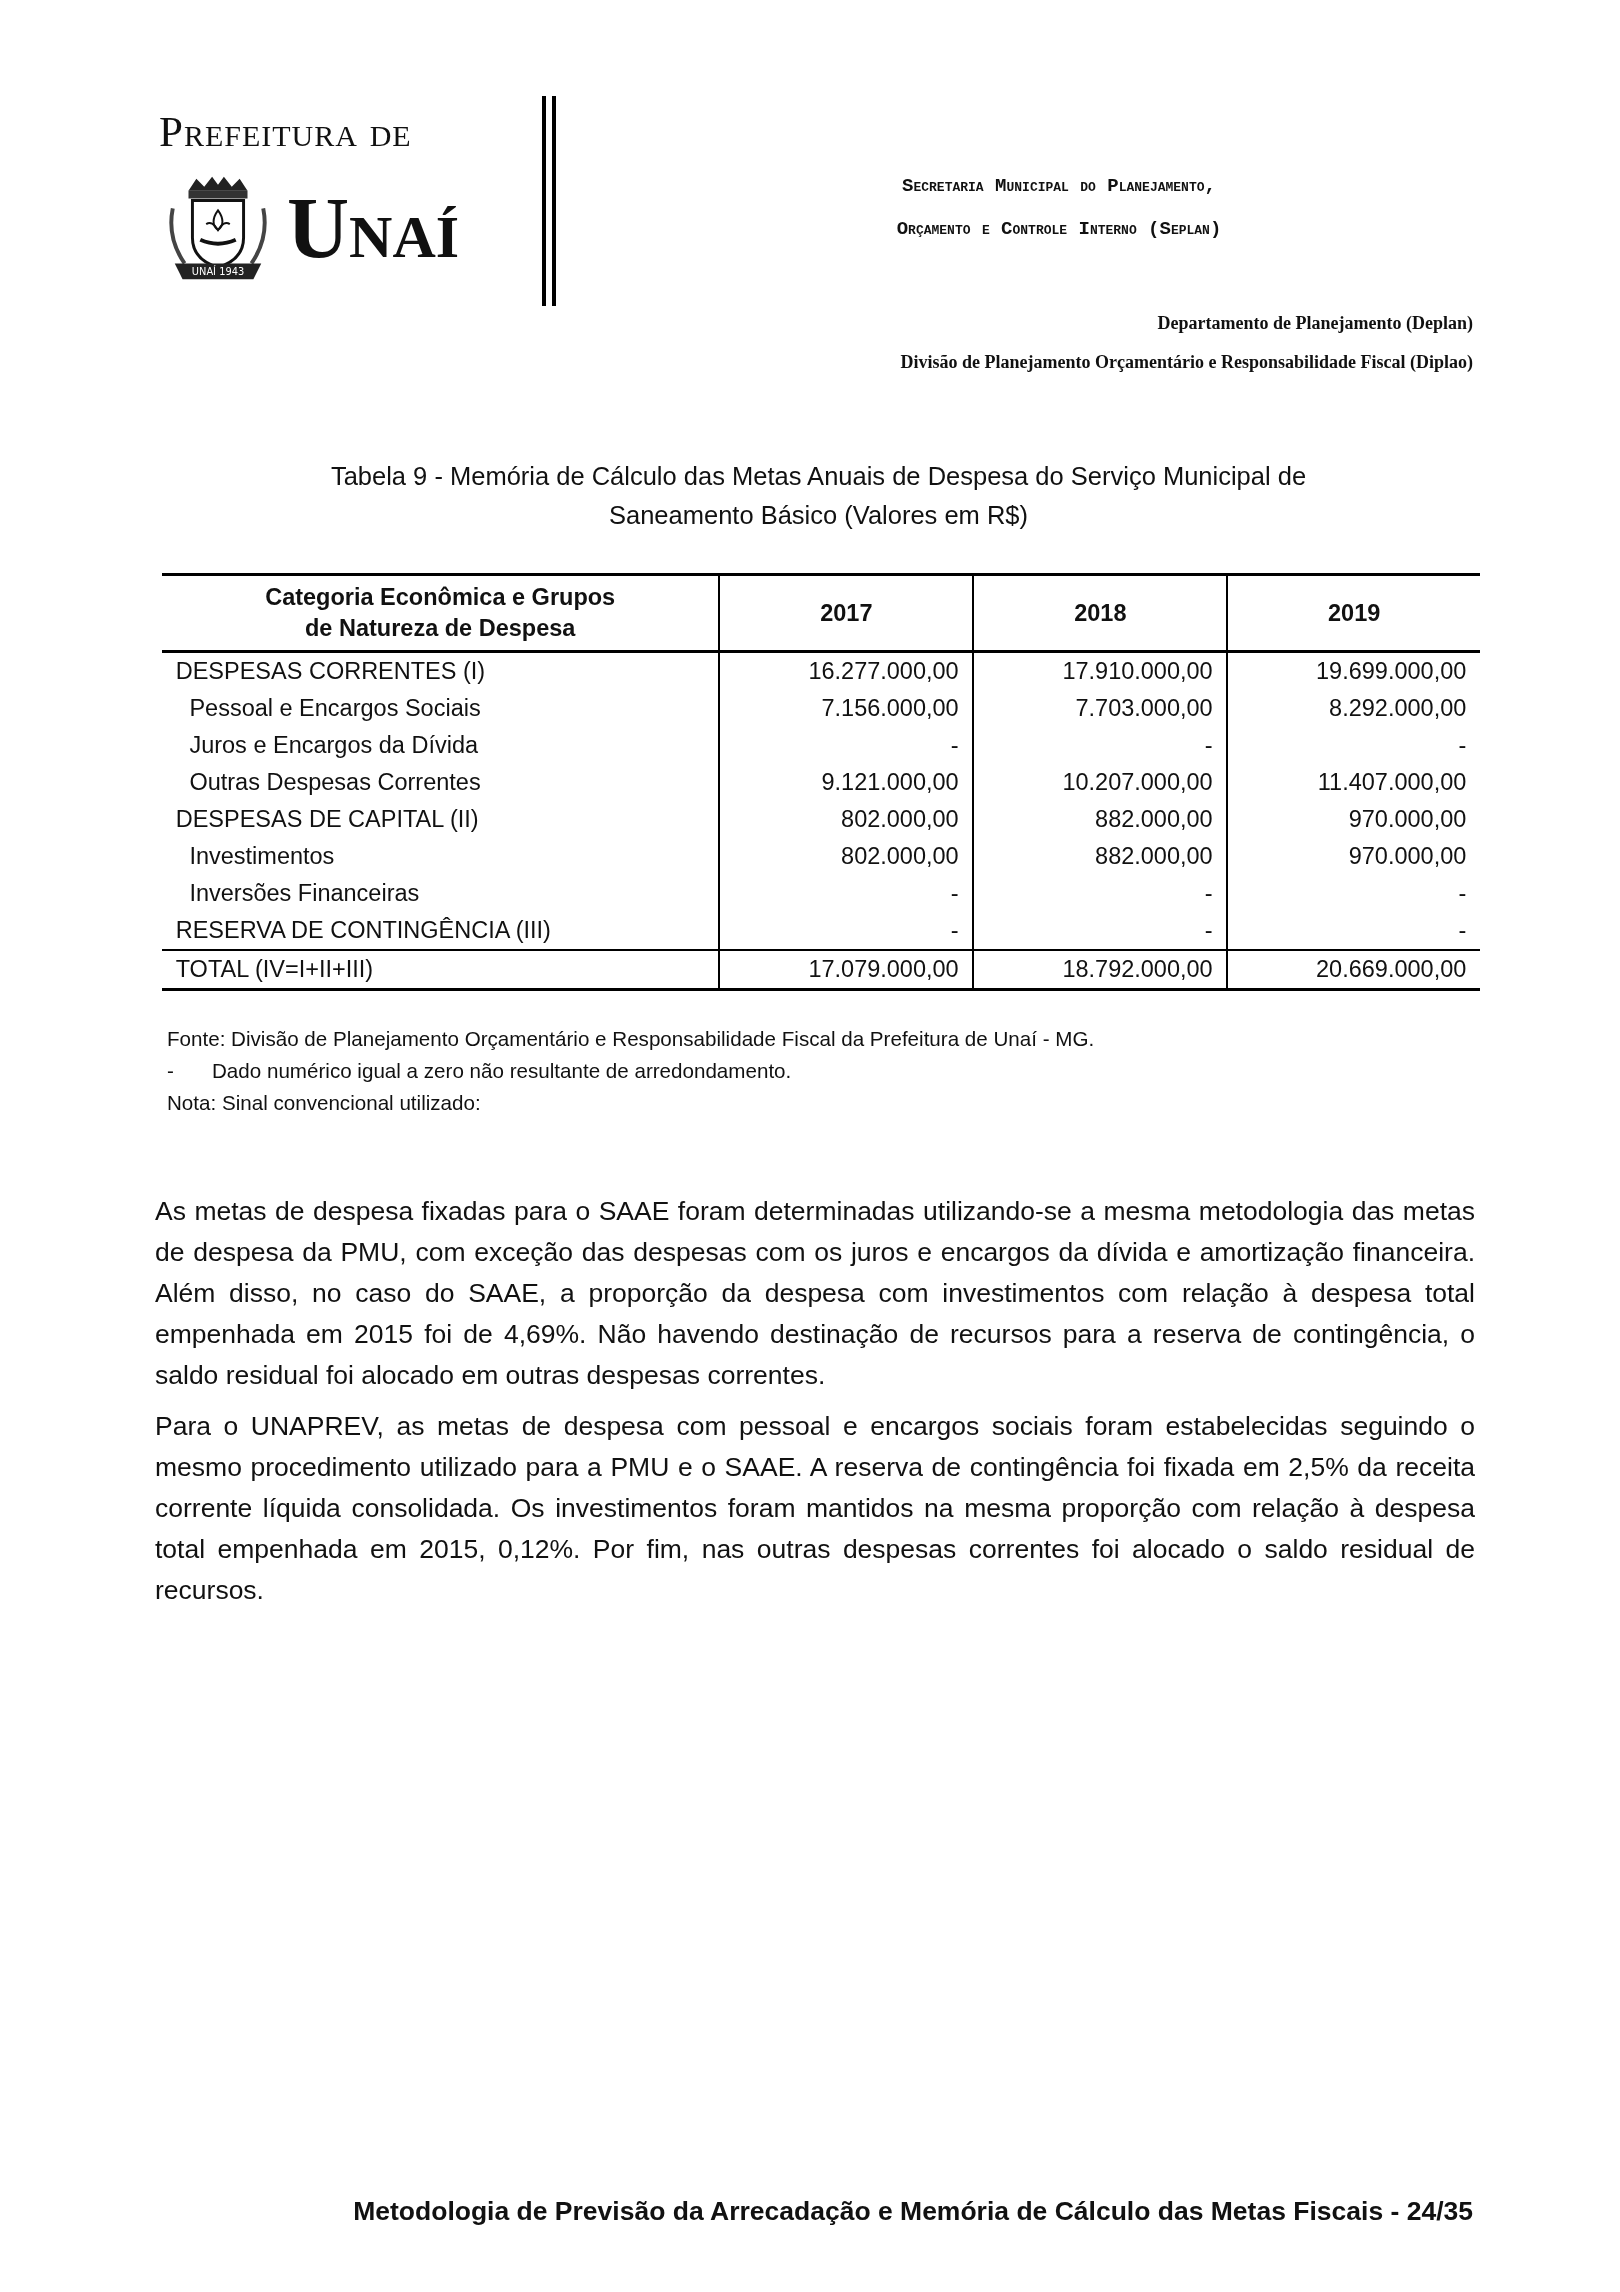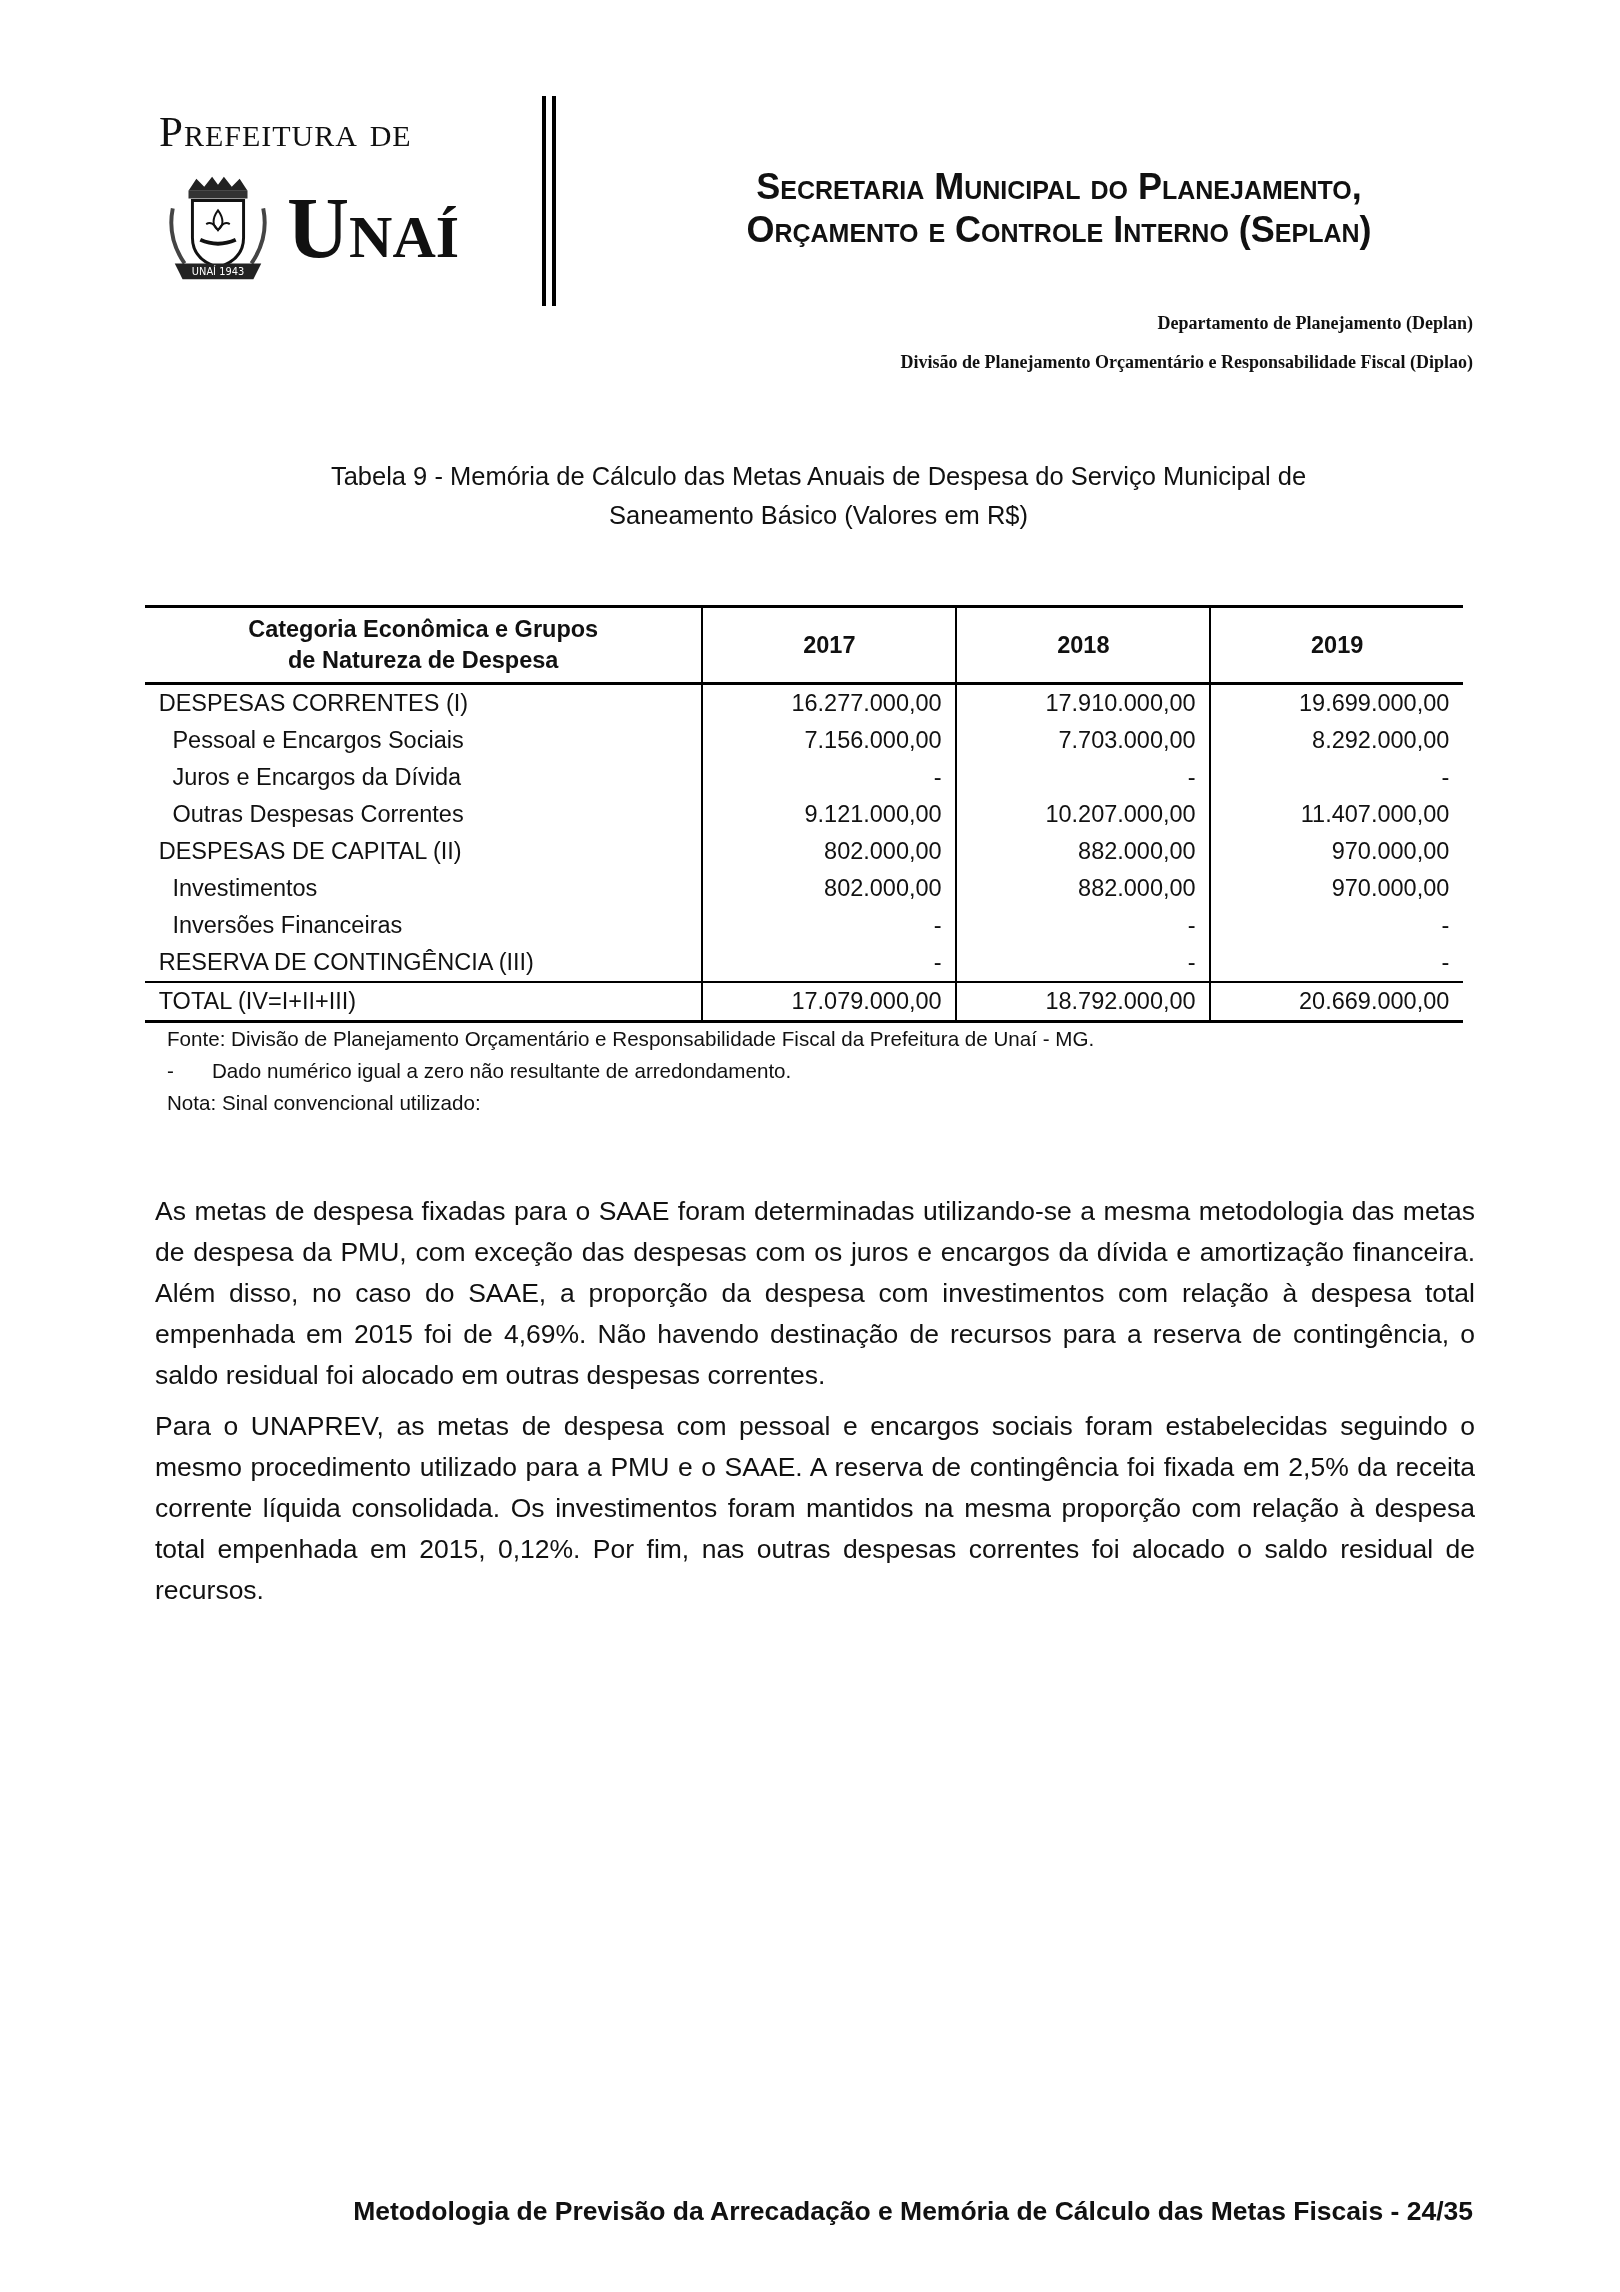--- a/index.html
+++ b/index.html
@@ -5,28 +5,28 @@
   html, body { margin: 0; padding: 0; background: #ffffff; }
   body { width: 1620px; height: 2293px; position: relative; overflow: hidden; color: #111; font-family: "Liberation Sans", sans-serif; }
 
   
   .hdr-left { position: absolute; left: 159px; top: 110px; width: 353px; }
   .pref-title { font-family: "Liberation Serif", serif; font-weight: normal; font-size: 43px; letter-spacing: 1px; font-variant: small-caps; line-height: 1; }
   .logo-row { display: flex; align-items: center; margin-top: 15.7px; }
   .crest { width: 118px; height: 118px; }
   .unai { font-family: "Liberation Serif", serif; font-weight: bold; font-size: 86px; line-height: 1; margin-left: 10px; font-variant: small-caps; }
   .dbl-bar { position: absolute; left: 542px; top: 96px; width: 13.7px; height: 210px; border-left: 4.9px solid #000; border-right: 4.9px solid #000; box-sizing: border-box; }
-  .sec-title { position: absolute; left: 706px; top: 165px; width: 706px; font-family: Liberation Sans, sans-serif; font-weight: bold; font-size: 36px; font-variant: small-caps; line-height: 43px; text-align: center; }
+  .sec-title { position: absolute; left: 706px; top: 165px; width: 706px; font-family: Liberation Mono, monospace; font-weight: bold; font-size: 19px; font-variant: small-caps; line-height: 43px; text-align: center; }
   .dept { position: absolute; right: 147px; top: 304px; text-align: right; font-family: "Liberation Serif", serif; font-weight: bold; font-size: 18px; line-height: 39px; }
 
   
   .caption { position: absolute; left: 157px; top: 457px; width: 1323px; text-align: center; font-size: 25.5px; line-height: 39px; }
 
   
-  .tbl { position: absolute; left: 145px; top: 573px; width: 1318px; border-collapse: collapse; font-size: 23.5px; margin-top: 32px; }
+  .tbl { position: absolute; left: 162px; top: 573px; width: 1318px; border-collapse: collapse; font-size: 23.5px; }
   .tbl th, .tbl td { padding: 0 13.7px; }
   .tbl thead tr { border-top: 3.9px solid #000; border-bottom: 3.9px solid #000; }
   .tbl th { font-weight: bold; height: 74px; font-size: 23.5px; line-height: 31px; }
   .tbl th.cat { width: 529px; text-align: center; }
   .tbl th.yr { text-align: center; }
   .tbl td { height: 37px; line-height: 37px; }
   .tbl td.num { text-align: right; }
   .tbl .sep-l { border-left: 2px solid #000; }
   .tbl tr.total { border-top: 2.9px solid #000; border-bottom: 3.9px solid #000; }
   .indent { padding-left: 27.4px !important; }

